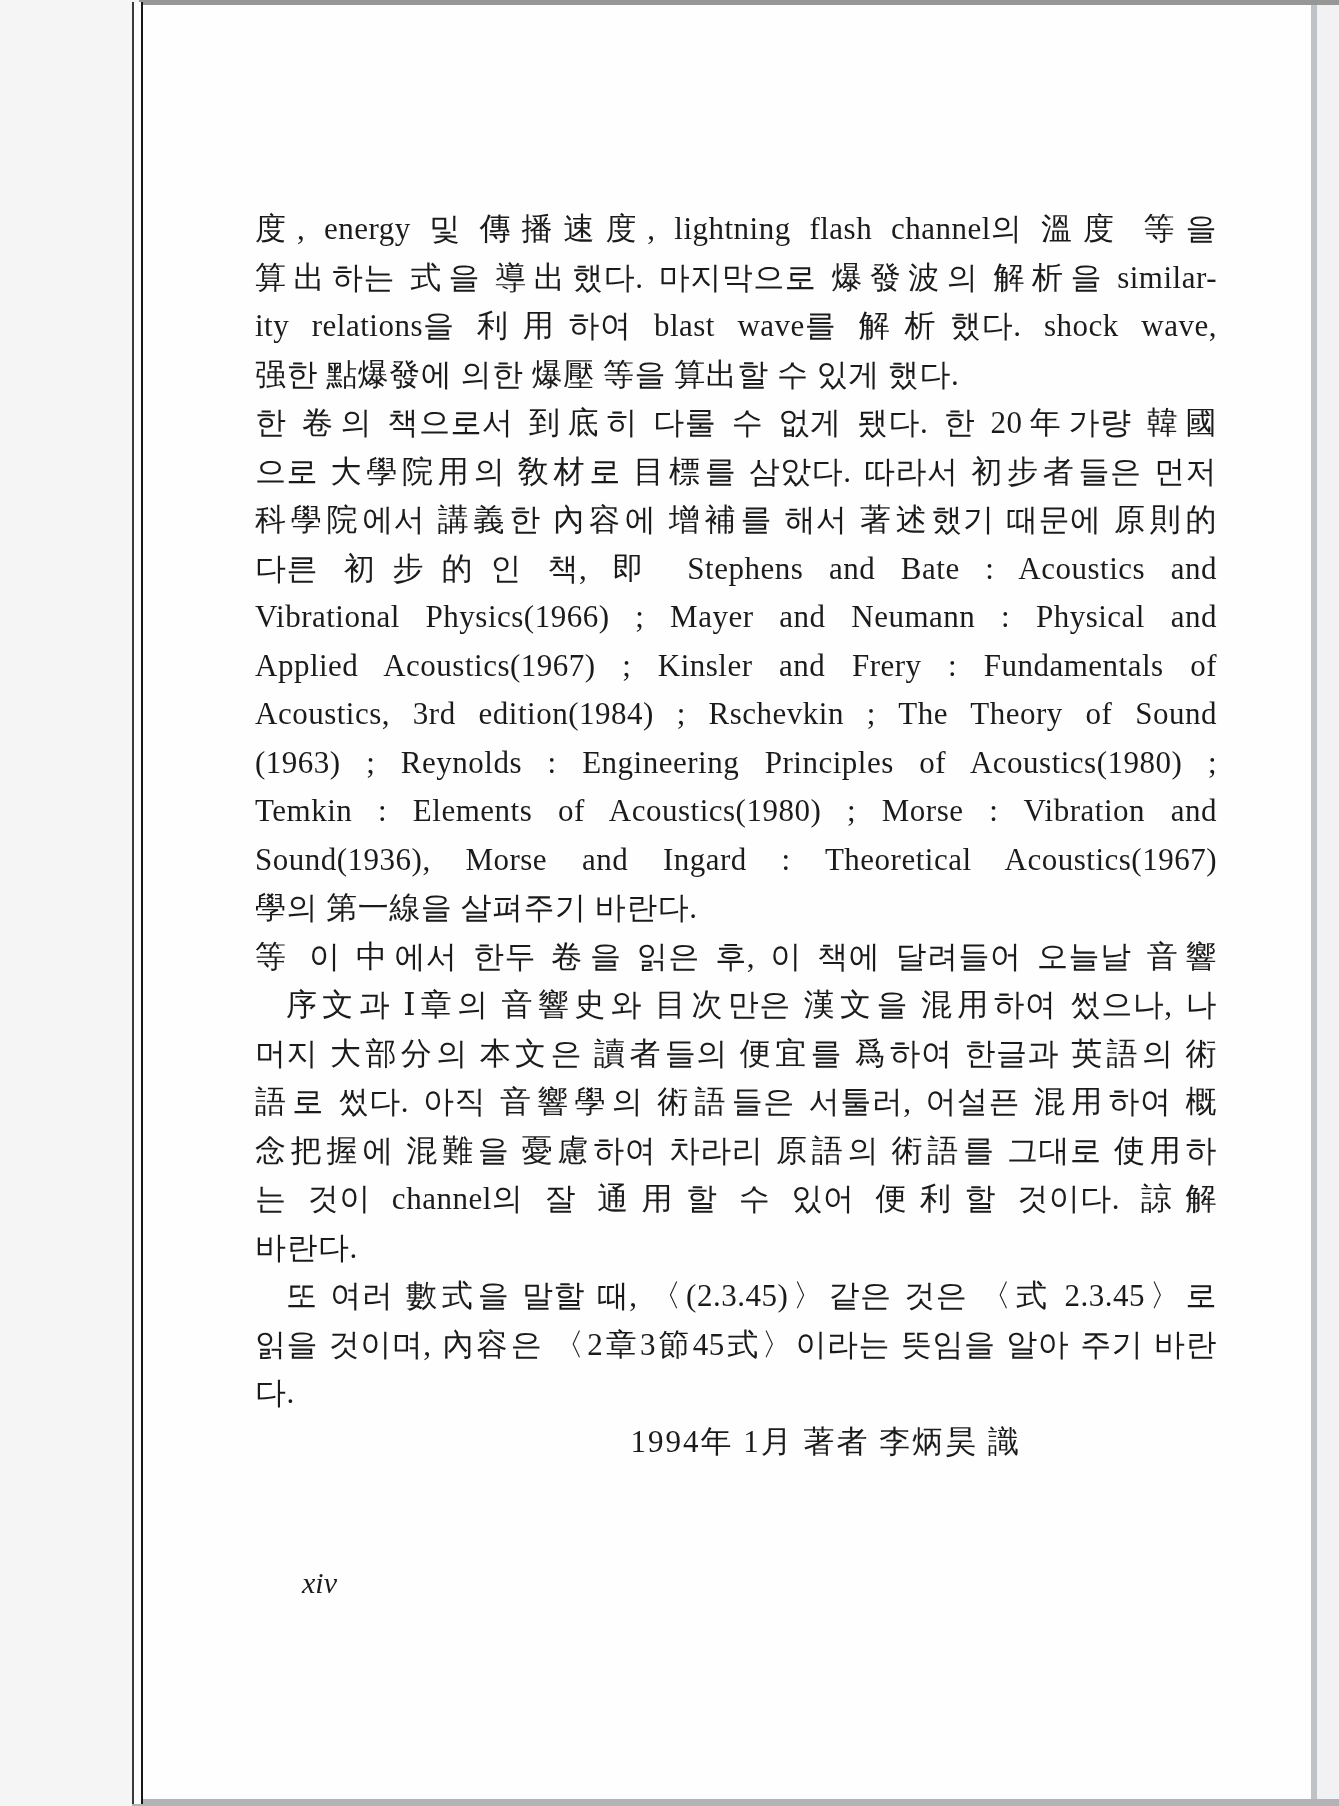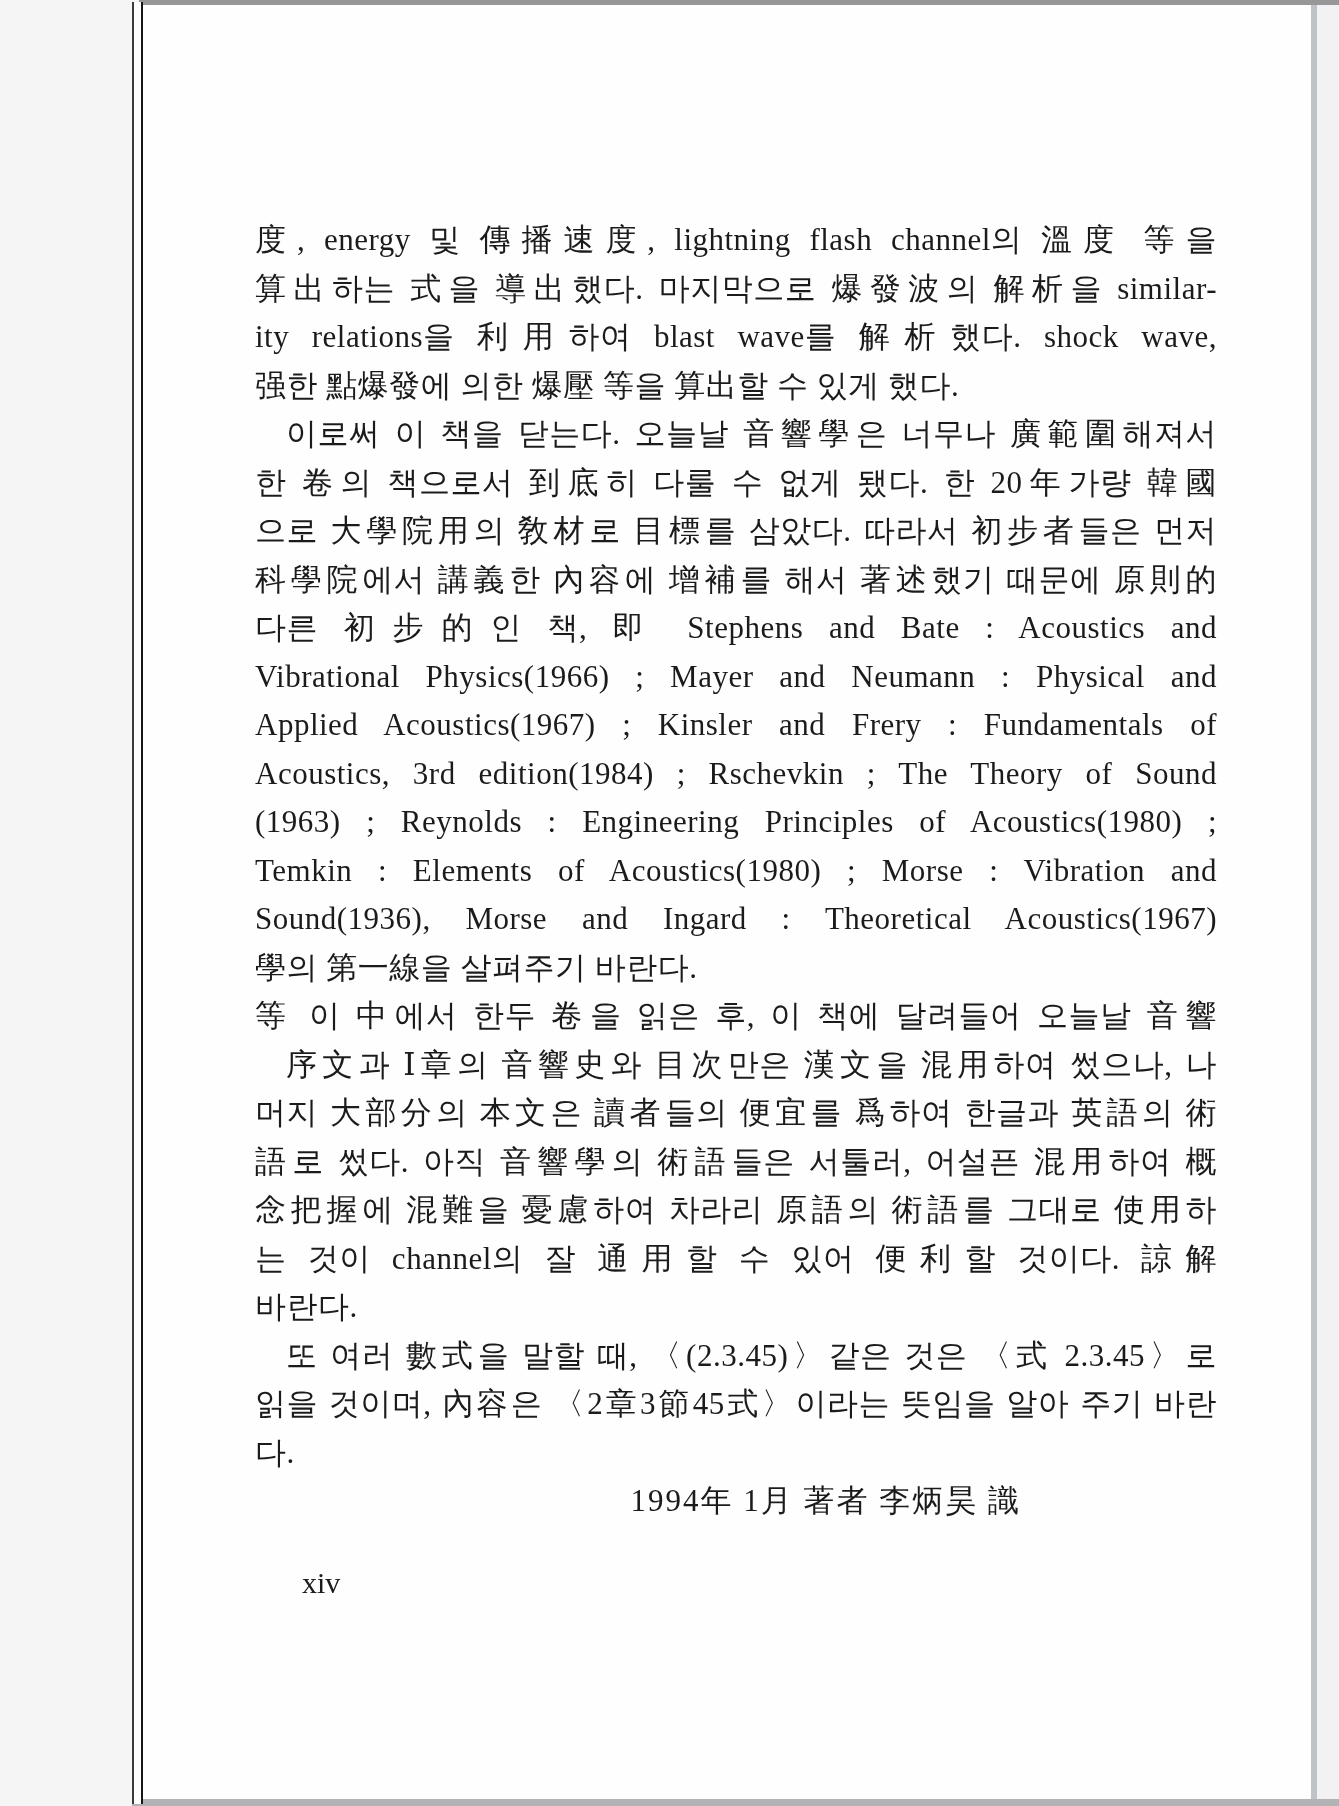--- a/index.html
+++ b/index.html
@@ -38,21 +38,21 @@
     right: 22px; top: 5px; bottom: 7px; width: 6px;
     background: #bfc2c6;
   }
   .right-strip {
     position: absolute;
     right: 0; top: 5px; bottom: 7px; width: 22px;
     background: #f2f2f4;
   }
   .text-block {
     position: absolute;
-    left: 255px; top: 216px;
+    left: 255px; top: 205px;
     width: 962px;
     font-size: 31px;
     line-height: 48.5px;
     color: #1b1b1b;
     letter-spacing: 0.5px;
   }
   .line {
     text-align: justify;
     text-align-last: justify;
     white-space: normal;
@@ -68,38 +68,38 @@
     text-align: right;
     text-align-last: right;
     padding-right: 196px;
     letter-spacing: 2px;
   }
   .page-number {
     position: absolute;
     left: 302px; top: 1566px;
     font-size: 30px;
     color: #1b1b1b;
+    font-style: italic;
   }
 </style>
 </head>
 <body>
 
 <div class="page"></div>
 <div class="edge-top"></div>
 <div class="edge-bottom"></div>
 <div class="right-strip"></div>
 <div class="edge-right"></div>
 <div class="edge-left"></div>
 
 <div class="text-block">
   <div class="line">度, energy 및 傳播速度, lightning flash channel의 溫度 等을</div>
   <div class="line">算出하는 式을 導出했다. 마지막으로 爆發波의 解析을 similar-</div>
   <div class="line">ity relations을 利用하여 blast wave를 解析했다. shock wave,</div>
   <div class="line last">强한 點爆發에 의한 爆壓 等을 算出할 수 있게 했다.</div>
-  <div class="line indent">이로써 이 책을 닫는다. 오늘날 音響學은 너무나 廣範圍해져서</div>
   <div class="line">한 卷의 책으로서 到底히 다룰 수 없게 됐다. 한 20年가량 韓國</div>
   <div class="line">으로 大學院用의 敎材로 目標를 삼았다. 따라서 初步者들은 먼저</div>
   <div class="line">科學院에서 講義한 內容에 增補를 해서 著述했기 때문에 原則的</div>
   <div class="line">다른 初步的인 책, 即 Stephens and Bate : Acoustics and</div>
   <div class="line">Vibrational Physics(1966) ; Mayer and Neumann : Physical and</div>
   <div class="line">Applied Acoustics(1967) ; Kinsler and Frery : Fundamentals of</div>
   <div class="line">Acoustics, 3rd edition(1984) ; Rschevkin ; The Theory of Sound</div>
   <div class="line">(1963) ; Reynolds : Engineering Principles of Acoustics(1980) ;</div>
   <div class="line">Temkin : Elements of Acoustics(1980) ; Morse : Vibration and</div>
   <div class="line">Sound(1936),  Morse and Ingard : Theoretical Acoustics(1967)</div>

